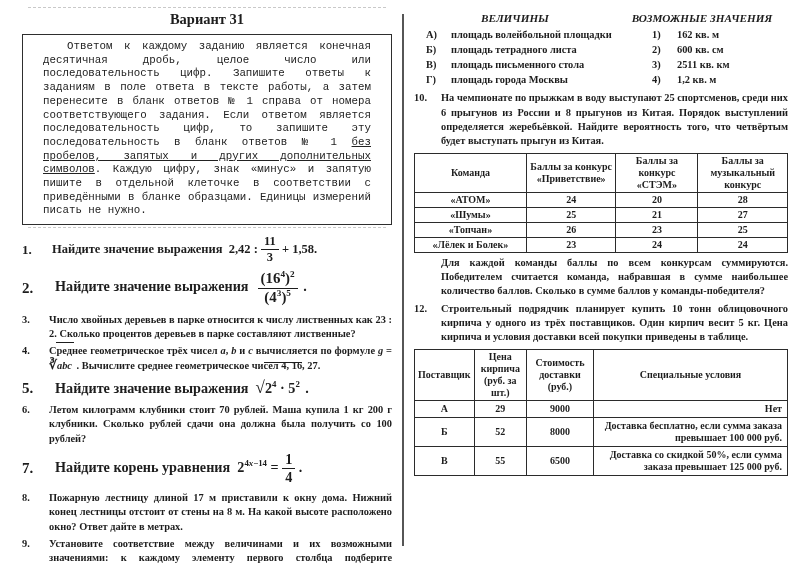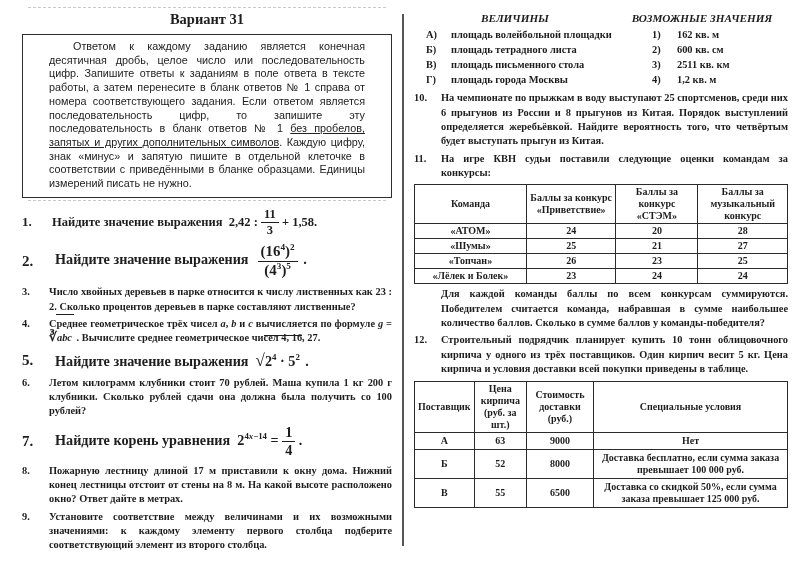--- a/index.html
+++ b/index.html
@@ -9,22 +9,22 @@
 
   
   .col-left{position:absolute;left:22px;top:5px;width:370px;}
   .col-right{position:absolute;left:414px;top:10px;width:374px;}
   .divider{position:absolute;left:402px;top:14px;width:2px;height:532px;background:#565656;}
 
   .artifact{border-top:1px dashed #c9c9c9;height:0;margin:2px 6px;}
 
   
   .title{font-size:14.5px;font-weight:bold;text-align:center;margin:3px 0 6px;}
-  .instructions{border:1.5px solid #2e2e2e;padding:5px 26px 6px;
-      font-family:Liberation Sans, sans-serif;font-size:10.8px;line-height:1.27;
+  .instructions{border:1.5px solid #2e2e2e;padding:5px 20px 6px;
+      font-family:Liberation Mono, monospace;font-size:10.8px;line-height:1.27;
       text-align:justify;text-indent:24px;color:#222;}
   .instructions u{text-underline-offset:1px;}
 
   .plist{margin-top:7px;}
   .prob{display:flex;margin:3px 0;}
   .prob .pnum{font-weight:bold;}
   .prob .ptext{flex:1;text-align:justify;}
   .prob.sm{font-size:10.4px;line-height:1.38;font-weight:bold;}
   .prob.sm .pnum{flex:0 0 27px;}
   .prob.md{font-size:12.5px;font-weight:bold;margin:6px 0;align-items:center;}
@@ -60,21 +60,21 @@
 
   
   table{border-collapse:collapse;width:100%;margin:4px 0 3px;
         font-size:10px;line-height:1.2;}
   td,th{border:1.3px solid #2b2b2b;padding:1px 3px;text-align:center;
         font-weight:bold;vertical-align:middle;}
   table.kvn col.c1{width:30%;} table.kvn col.c2{width:24%;}
   table.kvn col.c3{width:22%;} table.kvn col.c4{width:24%;}
   table.sup col.c1{width:16%;} table.sup col.c2{width:14%;}
   table.sup col.c3{width:18%;} table.sup col.c4{width:52%;}
-  td.cond{text-align:center;padding:2px 5px;}
+  td.cond{text-align:right;padding:2px 5px;}
 </style>
 </head>
 <body>
 
 <div class="page">
 
   <div class="col-left">
     <div class="artifact"></div>
     <div class="title">Вариант 31</div>
     <div class="instructions">Ответом к каждому заданию является конечная десятичная дробь, целое число или последовательность цифр. Запишите ответы к заданиям в поле ответа в тексте работы, а затем перенесите в бланк ответов № 1 справа от номера соответствующего задания. Если ответом является последовательность цифр, то запишите эту последовательность в бланк ответов № 1 <u>без пробелов, запятых и других дополнительных символов</u>. Каждую цифру, знак «минус» и запятую пишите в отдельной клеточке в соответствии с приведёнными в бланке образцами. Единицы измерений писать не нужно.</div>
@@ -166,24 +166,20 @@
           <span class="mtext">1,2 кв. м</span>
         </div>
       </div>
     </div>
 
     <div class="prob sm">
       <span class="pnum">10.</span>
       <div class="ptext">На чемпионате по прыжкам в воду выступают 25 спортсменов, среди них 6 прыгунов из России и 8 прыгунов из Китая. Порядок выступлений определяется жеребьёвкой. Найдите вероятность того, что четвёртым будет выступать прыгун из Китая.</div>
     </div>
 
-    <div class="prob sm">
-      <span class="pnum">11.</span>
-      <div class="ptext">На игре КВН судьи поставили следующие оценки командам за конкурсы:</div>
-    </div>
 
     <table class="kvn">
       <colgroup>
           <col class="c1">
           <col class="c2">
           <col class="c3">
           <col class="c4">
         </colgroup>
       <tbody>
           <tr>
@@ -235,21 +231,21 @@
         </colgroup>
       <tbody>
           <tr>
         <th>Поставщик</th>
         <th>Цена кирпича (руб. за шт.)</th>
         <th>Стоимость доставки (руб.)</th>
         <th>Специальные условия</th>
       </tr>
       <tr>
         <td>А</td>
-        <td>63</td>
+        <td>29</td>
         <td>9000</td>
         <td class="cond">Нет</td>
       </tr>
       <tr>
         <td>Б</td>
         <td>52</td>
         <td>8000</td>
         <td class="cond">Доставка бесплатно, если сумма заказа превышает 100 000 руб.</td>
       </tr>
       <tr>

